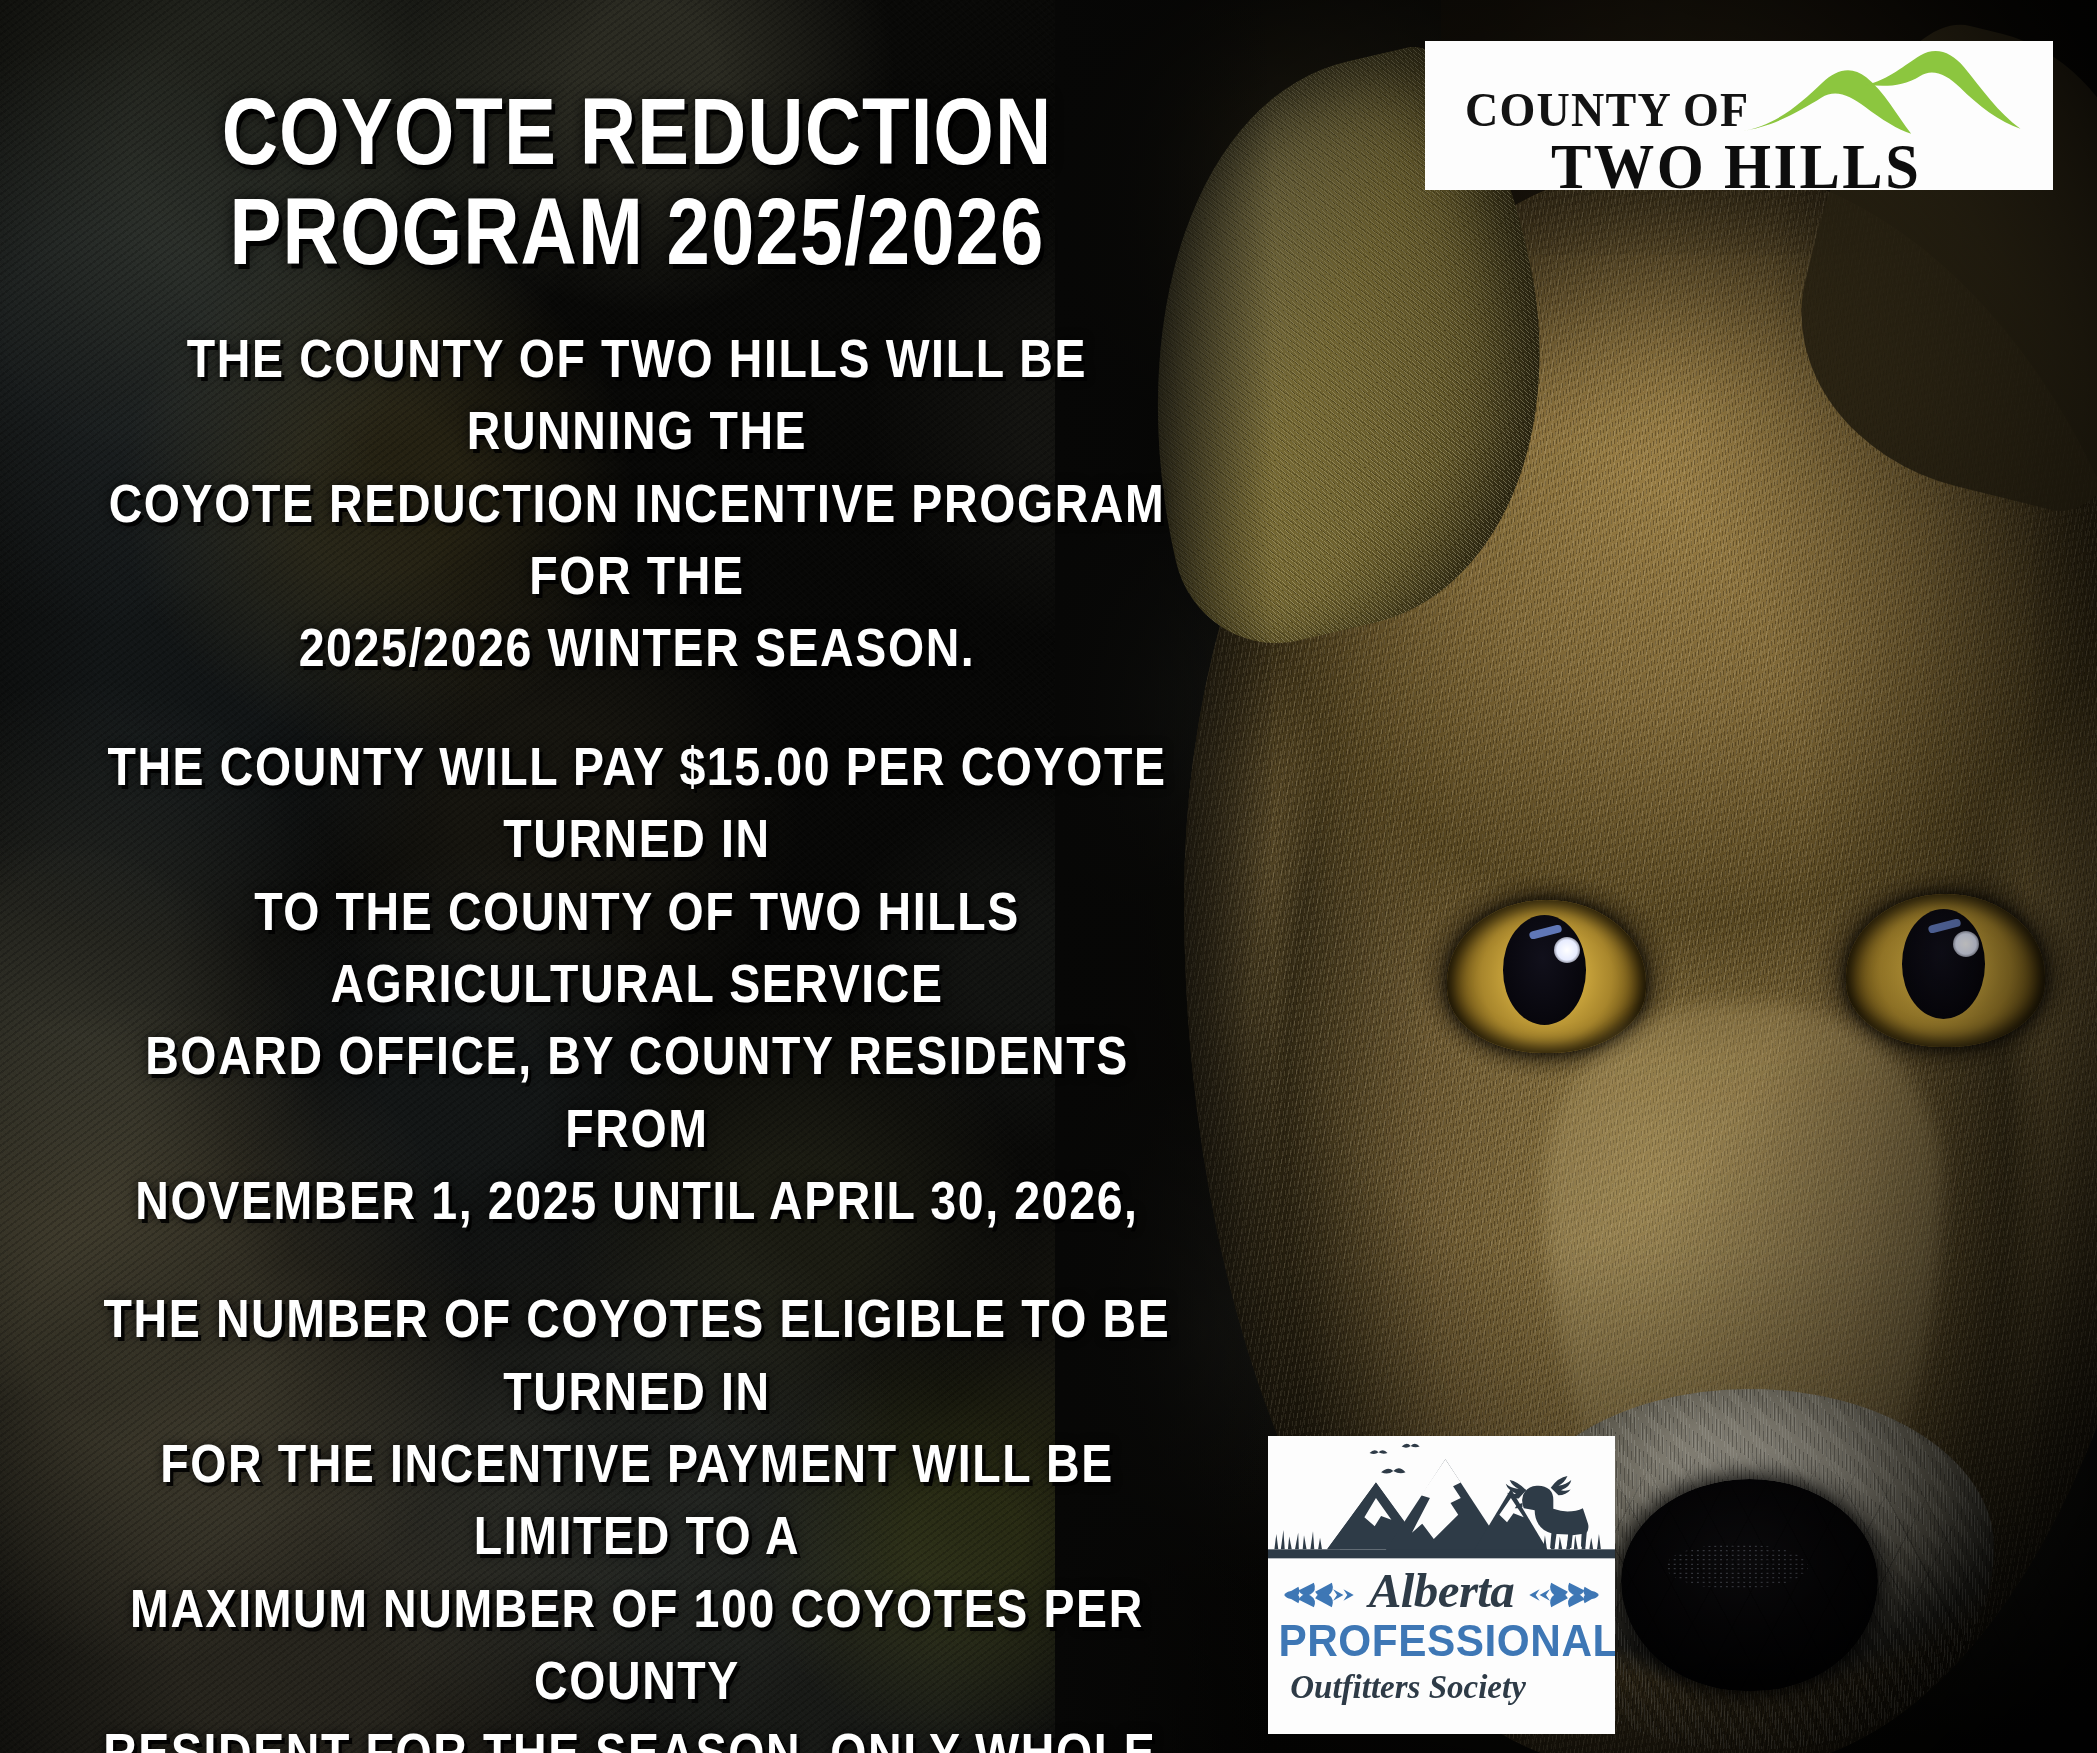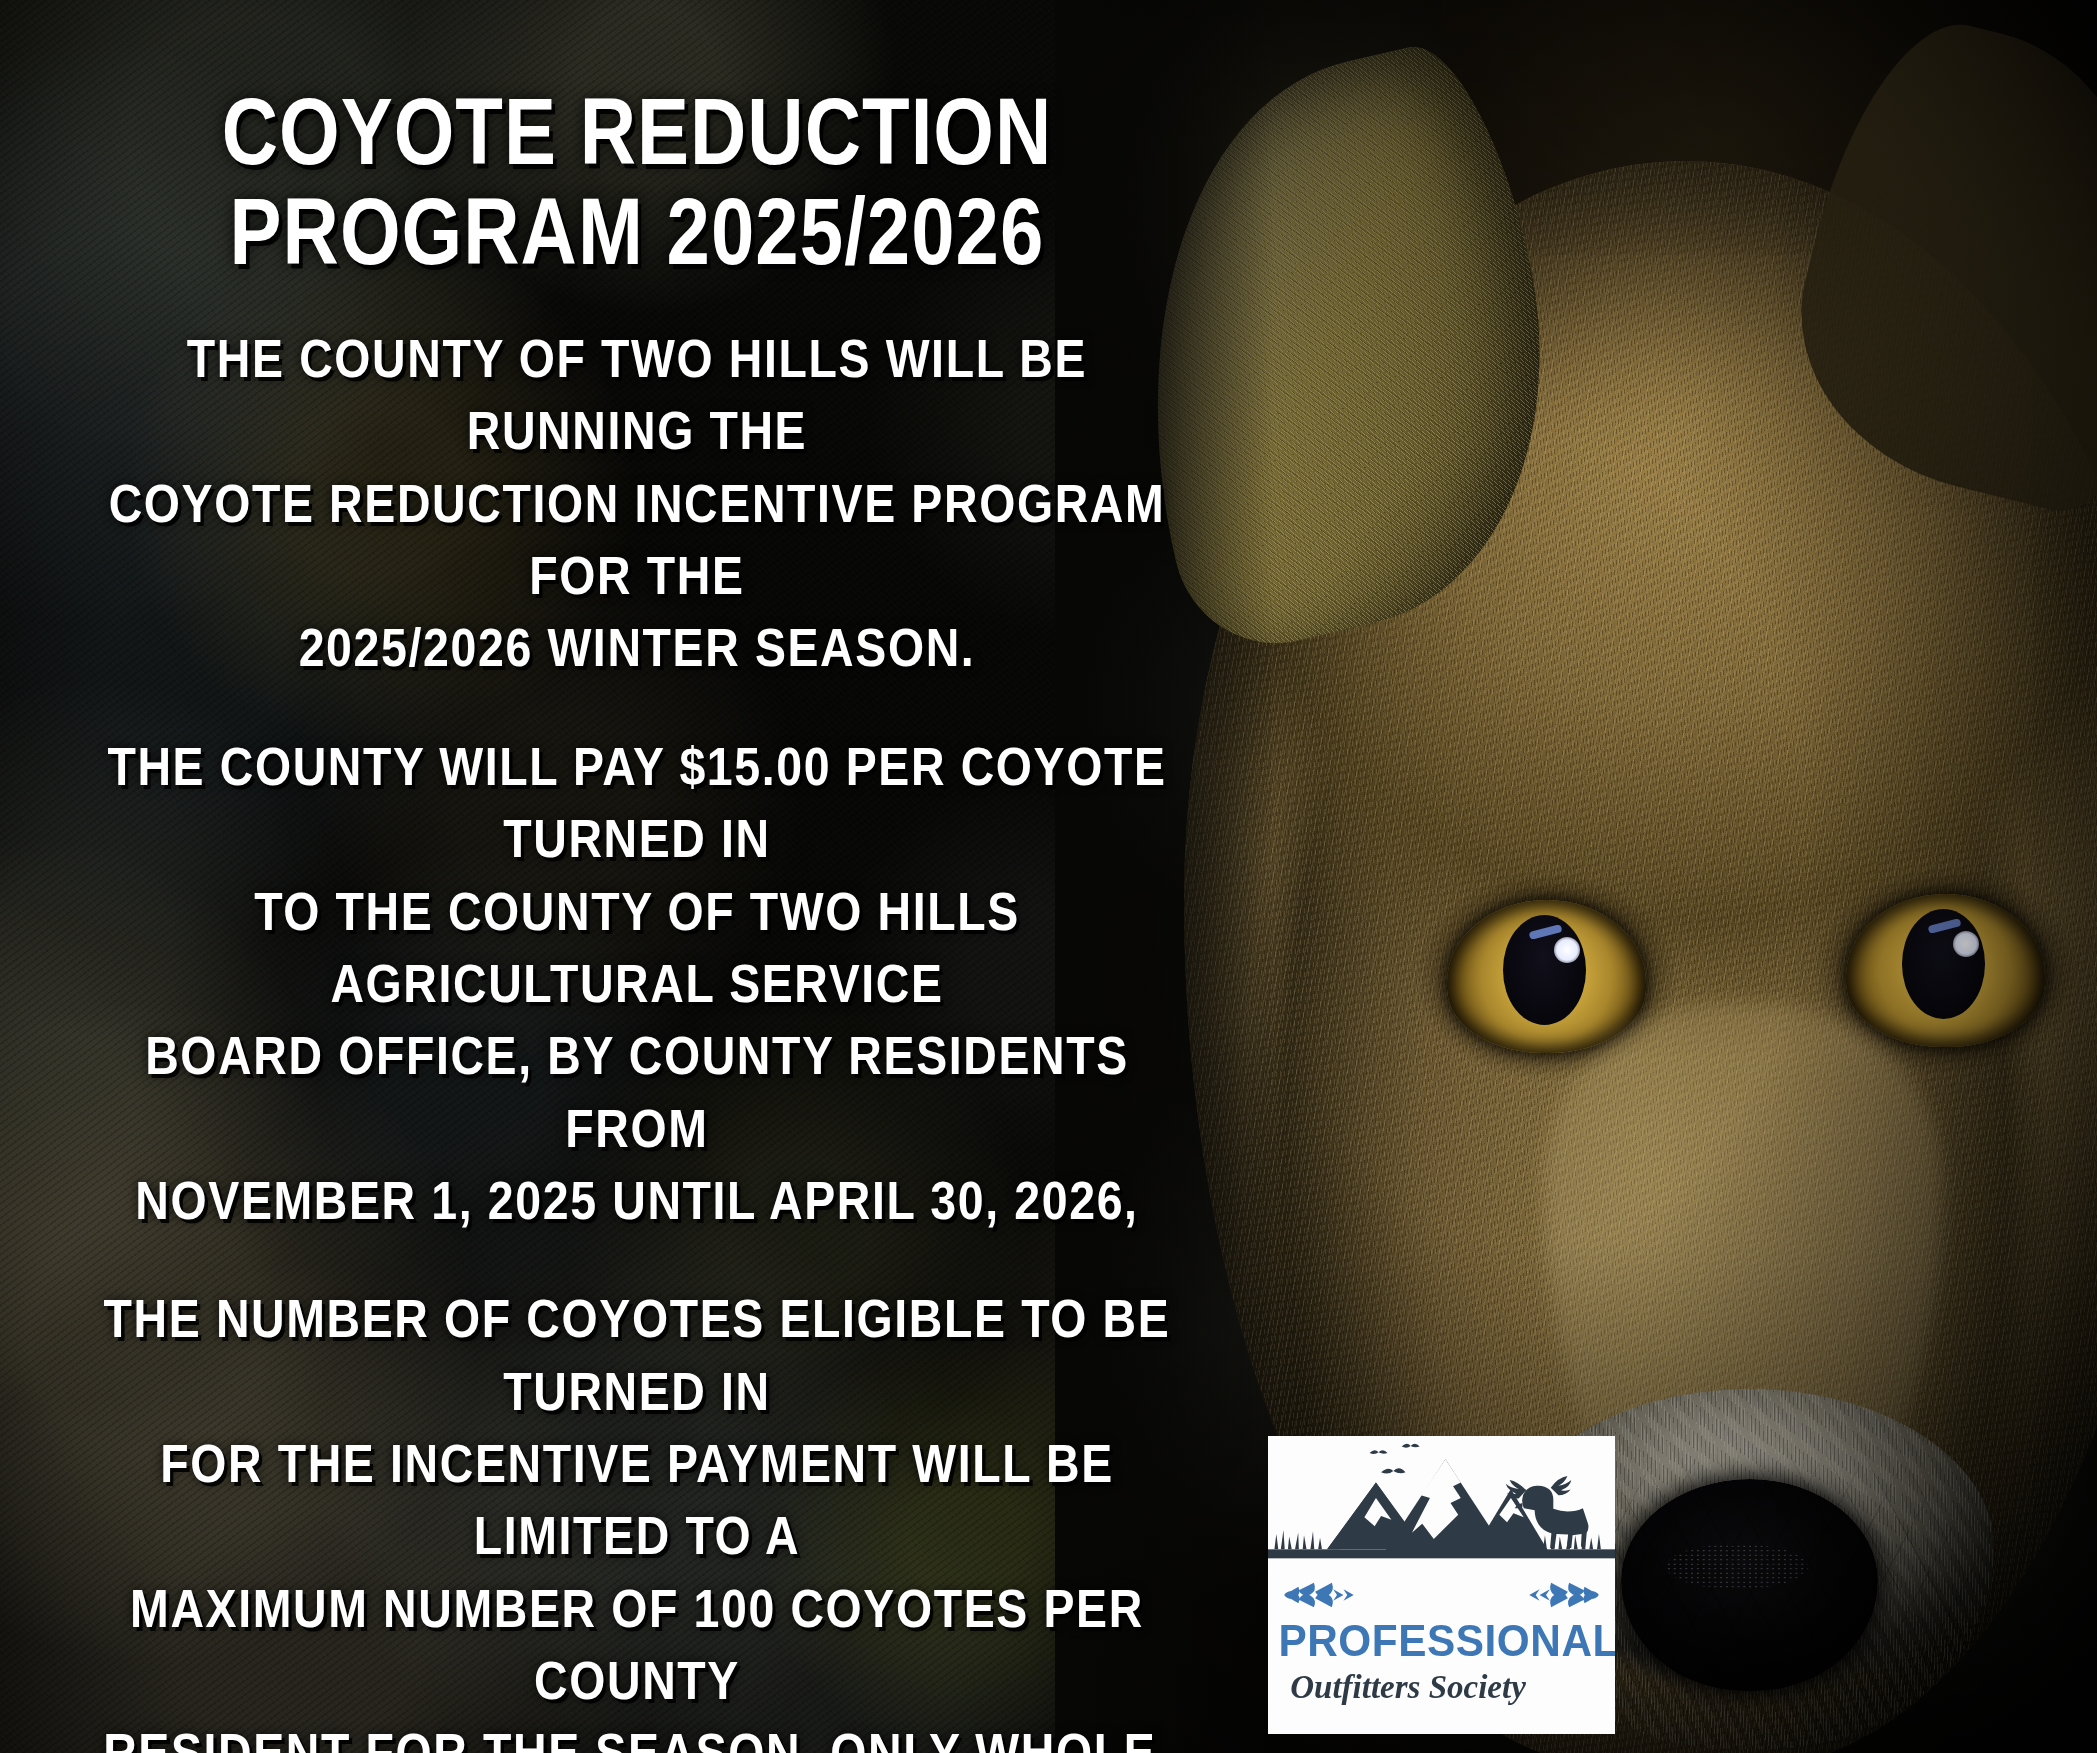--- a/index.html
+++ b/index.html
@@ -383,20 +383,30 @@
 NOVEMBER 1, 2025 UNTIL APRIL 30, 2026,</p>
       <p class="para p3">THE NUMBER OF COYOTES ELIGIBLE TO BE TURNED IN
 FOR THE INCENTIVE PAYMENT WILL BE LIMITED TO A
 MAXIMUM NUMBER OF 100 COYOTES PER COUNTY
 RESIDENT FOR THE SEASON. ONLY WHOLE, INTACT
 CARCASSES WILL BE ACCEPTED BY APPOINTMENT ONLY</p>
 
     </div>
   </div>
 
+  <div class="county-logo">
+    <div class="cl-inner">
+      <div class="cl-county">COUNTY OF</div>
+      <div class="cl-twohills">TWO HILLS</div>
+      <svg class="cl-hills" viewBox="0 0 470 168">
+        <path d="M2 128 C 58 120, 96 84, 130 52 C 152 31, 176 26, 198 44 C 226 66, 246 104, 268 132 C 248 126, 222 110, 196 90 C 172 72, 150 62, 128 76 C 96 96, 52 122, 2 128 Z" fill="#8CC63F"></path>
+        <path d="M196 56 C 234 48, 258 24, 282 10 C 306 -4, 330 4, 350 28 C 378 62, 404 100, 438 124 C 406 114, 372 88, 344 60 C 322 38, 300 30, 282 42 C 254 60, 226 58, 196 56 Z" fill="#8CC63F"></path>
+      </svg>
+    </div>
+  </div>
 
   <div class="apos-logo">
 
     <svg class="apos-scene" viewBox="0 0 540 200">
 
       <path d="M158 26 q8-8 14-1 q7-7 14 1 q-7 3-14-1 q-6 5-14 1z" fill="#2E3B47"></path>
       <path d="M208 16 q8-8 14-1 q7-7 14 1 q-7 3-14-1 q-6 5-14 1z" fill="#2E3B47"></path>
       <path d="M176 56 q11-10 19-2 q9-9 19 2 q-9 4-19-2 q-8 7-19 2z" fill="#2E3B47"></path>
 
       <path d="M92 176 L168 72 L214 136 L196 136 L178 112 L150 150 L130 134 L112 176 Z" fill="#2E3B47"></path>
@@ -459,19 +469,20 @@
           <path d="M50 36 l26 14 q5-13 -6-20 q-12-7 -20 6z"></path>
           <path d="M24 24 l24-12 q5 12 -5 18 q-11 6 -19 -6z"></path>
           <path d="M24 38 l24 12 q5-12 -5-18 q-11-6 -19 6z"></path>
           <path d="M2 31 l22-13 q5 12 -5 17 q-11 5 -17 -4z"></path>
           <path d="M2 31 l22 13 q5-12 -5-17 q-11-5 -17 4z"></path>
           <path d="M78 22 l16 9 l-16 9 l6-9z"></path>
           <path d="M94 22 l16 9 l-16 9 l6-9z"></path>
         </g>
       </svg>
 
+      <div class="apos-alberta">Alberta</div>
       <div class="apos-professional">PROFESSIONAL</div>
       <div class="apos-society">Outfitters Society</div>
     </div>
   </div>
 
 </div>
 
 
 </body></html>

